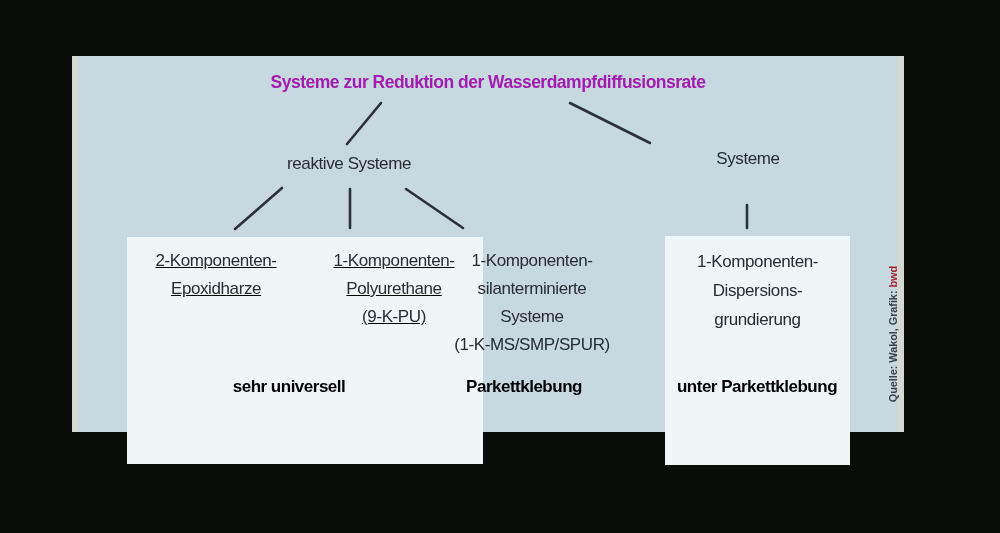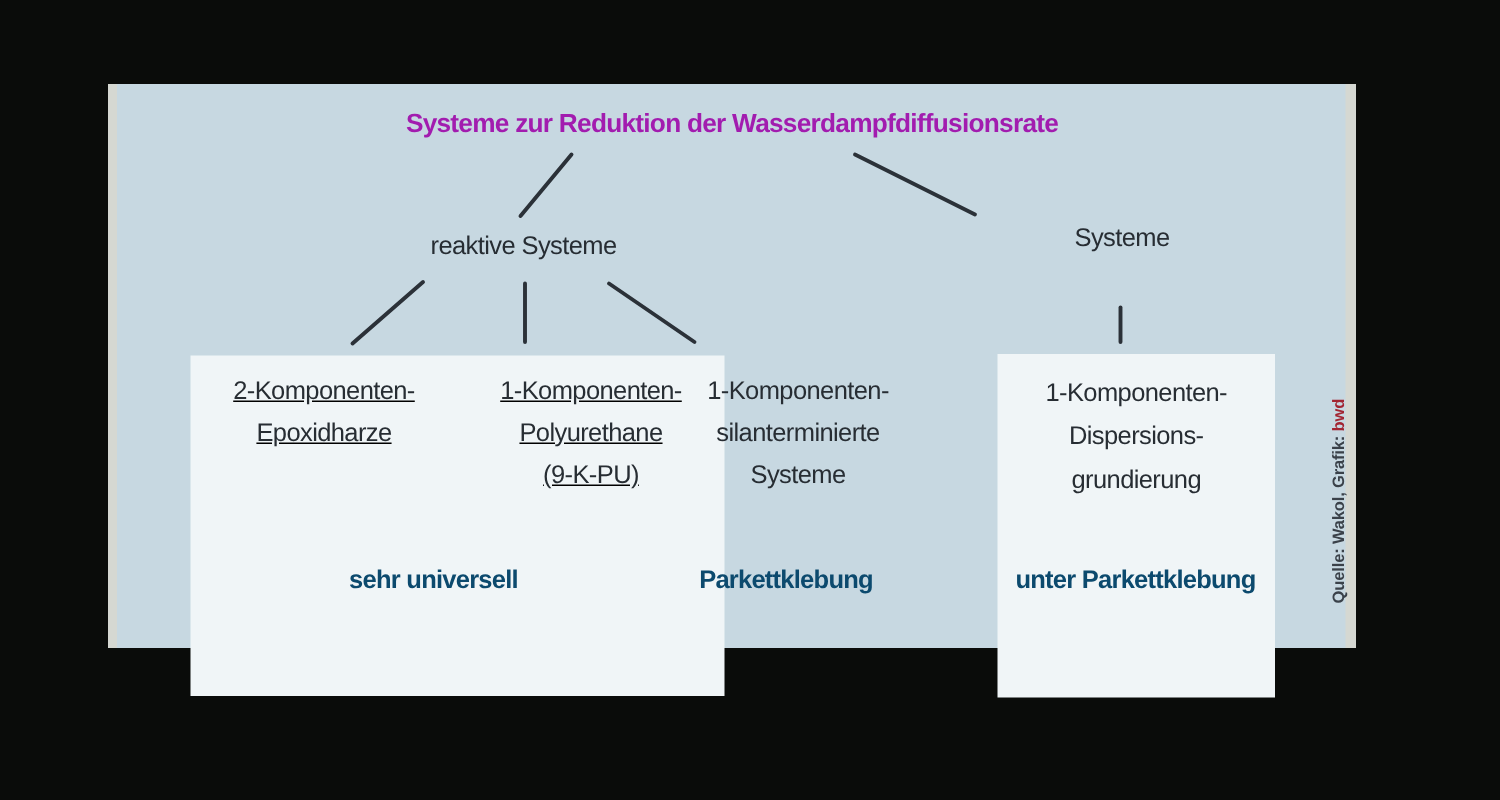--- a/index.html
+++ b/index.html
@@ -77,21 +77,21 @@
   }
   .box-right .stack { padding-top: 11px; line-height: 29px; }
 
   .red-label {
     position: absolute;
     top: 321px;
     transform: translateX(-50%);
     font-size: 17px;
     font-weight: bold;
     letter-spacing: -0.5px;
-    color: #0c4a6e;
+    color: #000000;
     white-space: nowrap;
   }
   .label-universal  { left: 217px; }
   .label-parquet    { left: 452px; text-align: center; }
   .label-spachtel   { left: 685px; }
 
   .credit {
     position: absolute;
     left: 803px; top: 238px;
     height: 126px; width: 16px;
@@ -144,20 +144,21 @@
           <span>Polyurethane</span>
           <span>(9-K-PU)</span>
         </div>
       </div>
     </div>
 
     <div class="group-middle stack txt">
       <span>1-Komponenten-</span>
       <span>silanterminierte</span>
       <span>Systeme</span>
+      <span>(1-K-MS/SMP/SPUR)</span>
     </div>
 
     <div class="white-box box-right">
       <div class="stack txt">
         <span>1-Komponenten-</span>
         <span>Dispersions-</span>
         <span>grundierung</span>
       </div>
     </div>
 

